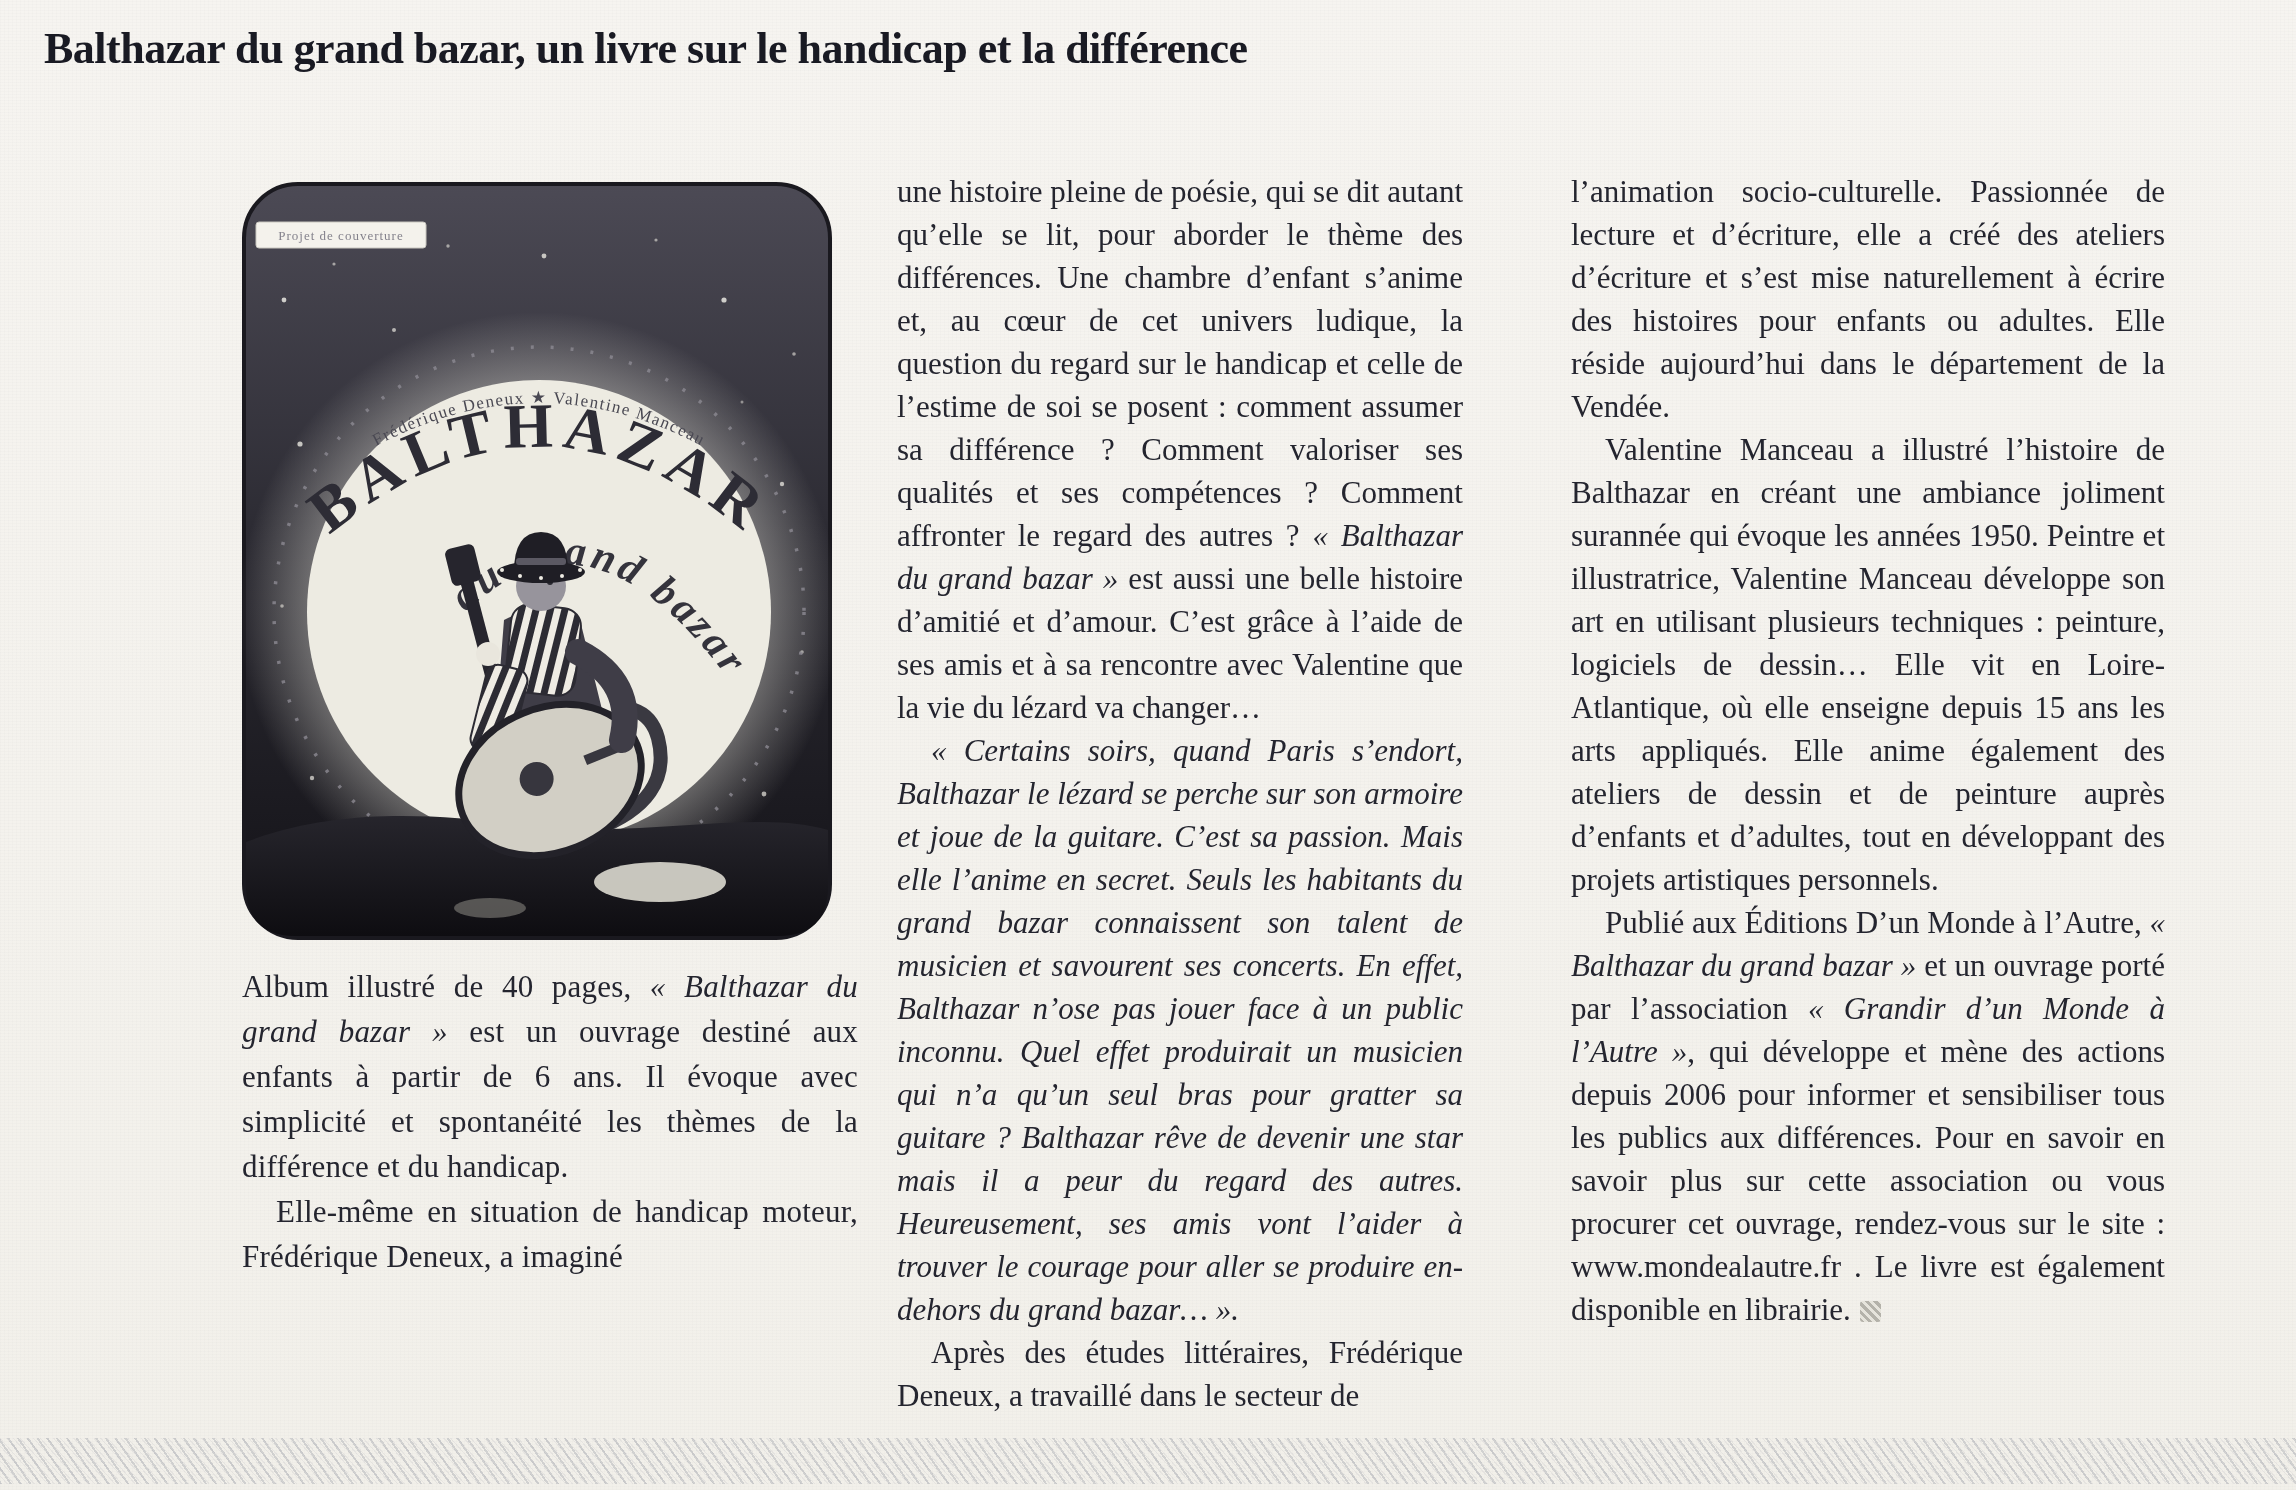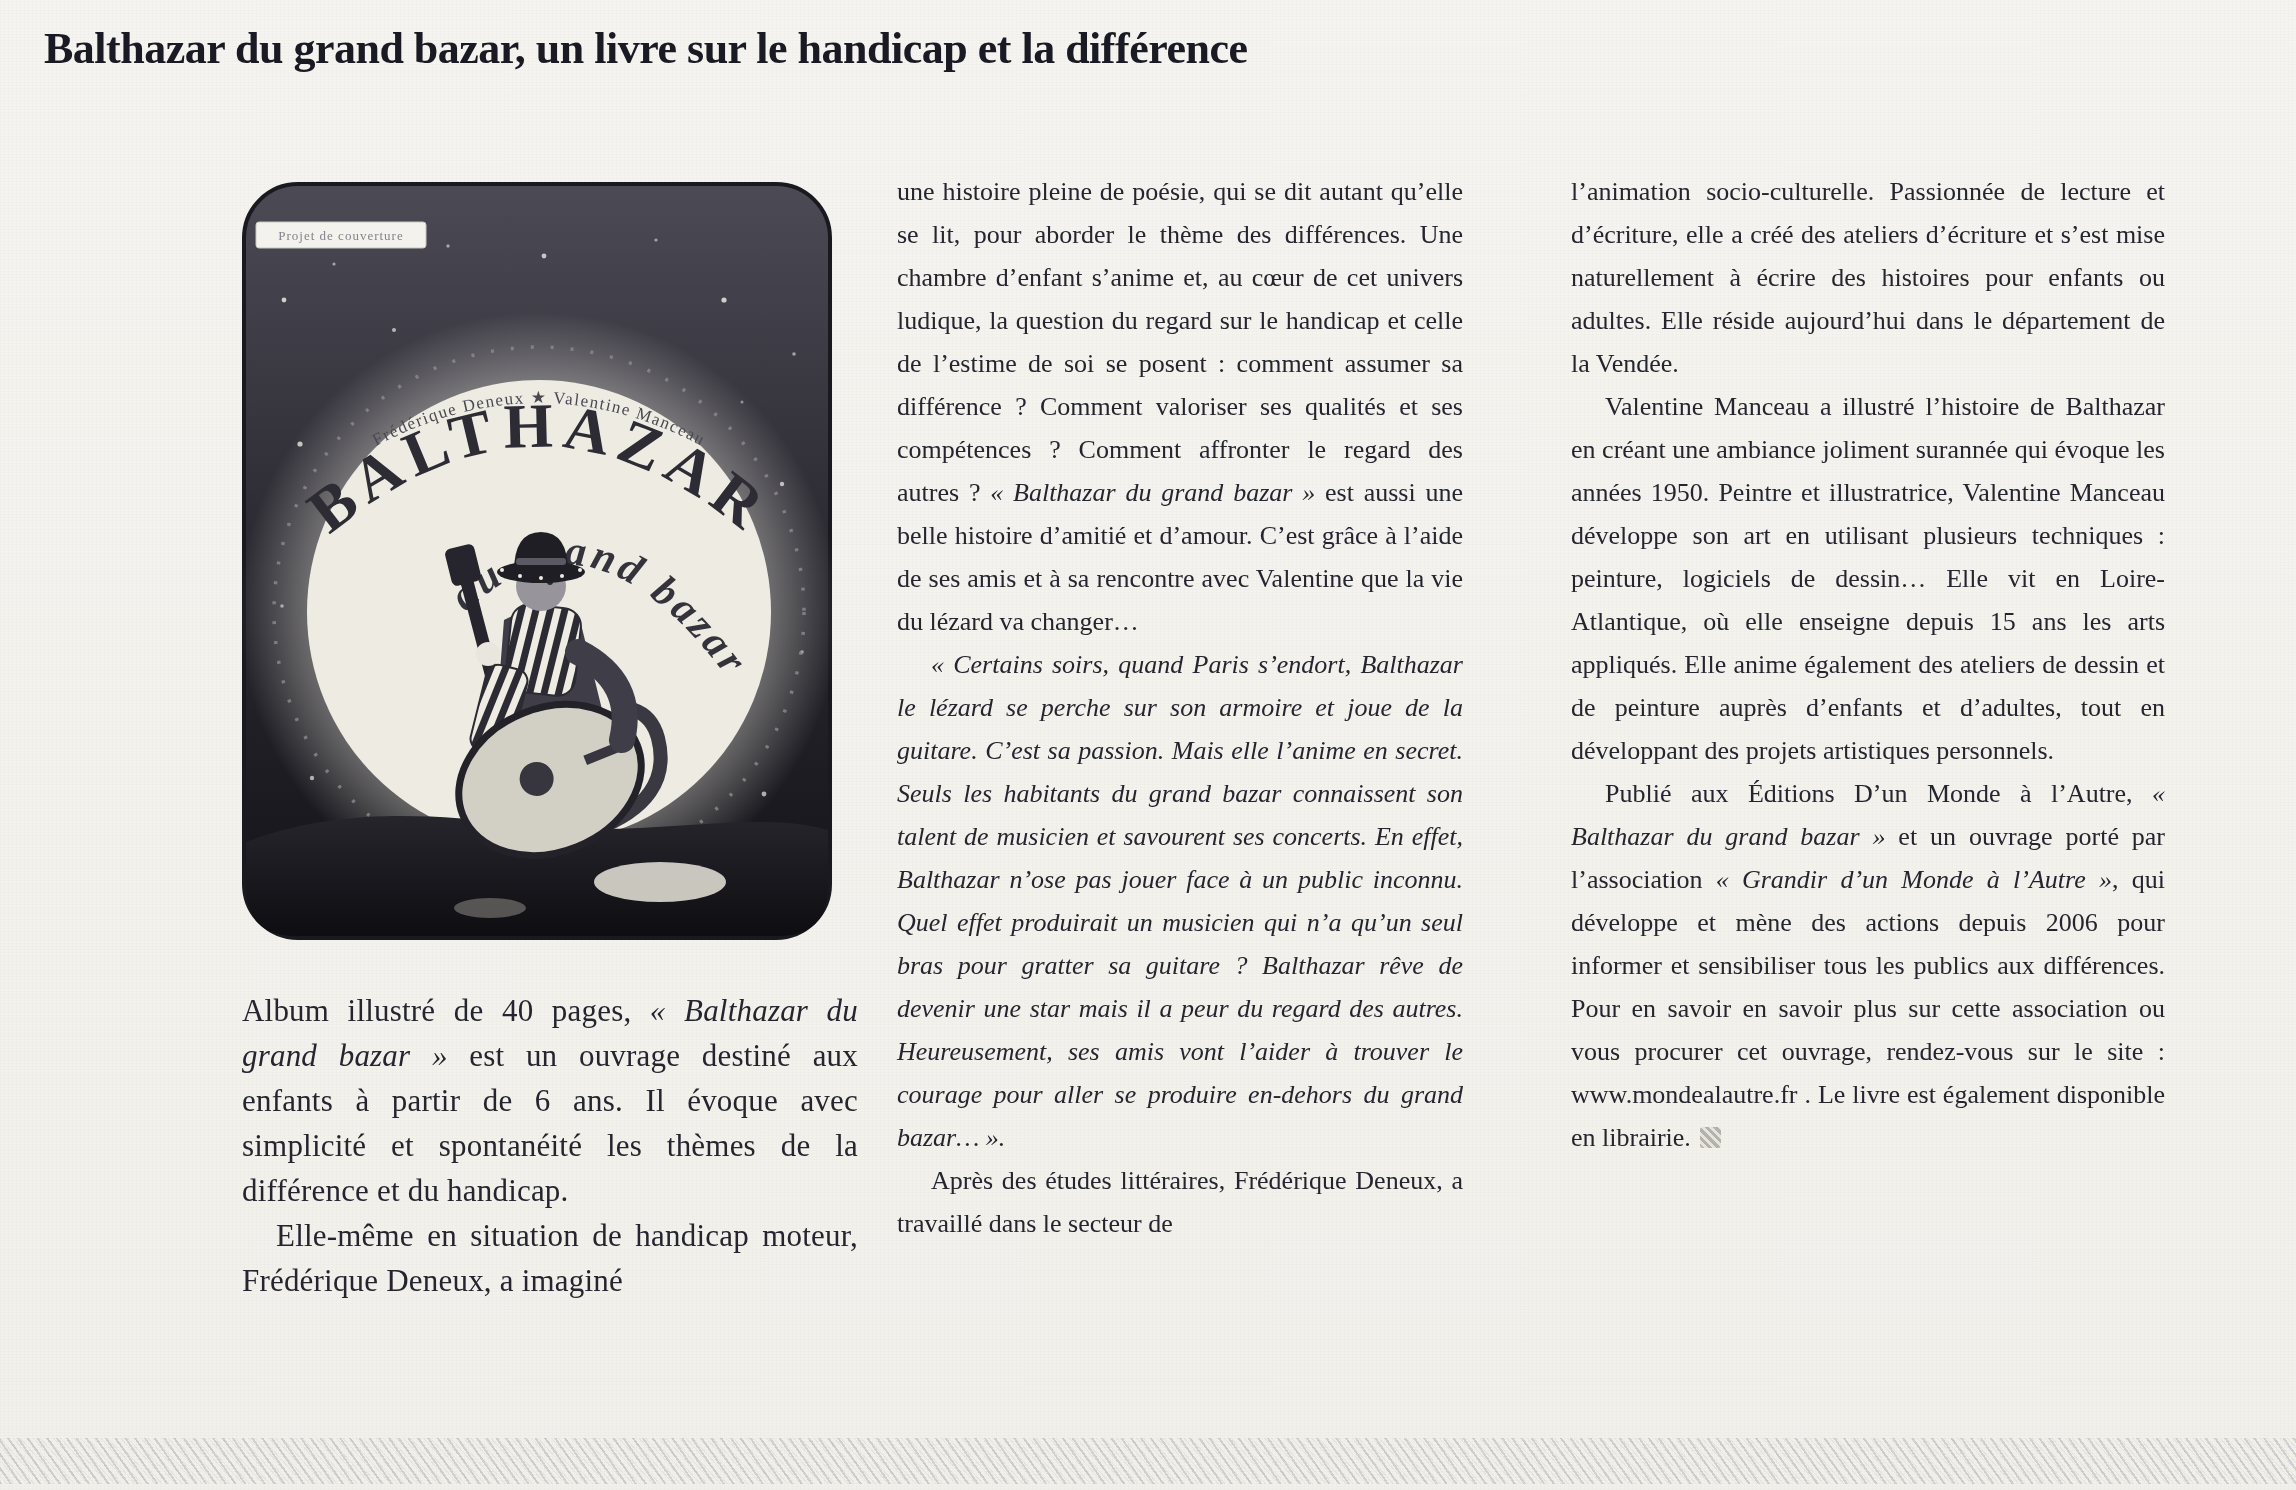--- a/index.html
+++ b/index.html
@@ -25,30 +25,30 @@
     left: 44px; top: 24px;
     margin: 0;
     width: 2140px;
     font-size: 44px;
     line-height: 1.15;
     font-weight: 700;
     letter-spacing: -0.5px;
     color: #191a23;
     white-space: nowrap;
   }
-  .col { position: absolute; font-size: 26px; line-height: 43px; text-align: justify; }
+  .col { position: absolute; font-size: 31px; line-height: 43px; text-align: justify; }
   .col p, .caption p { margin: 0; }
   .indent { text-indent: 34px; }
   .it { font-style: italic; }
 
   .col1 { position: absolute; left: 242px; top: 182px; width: 616px; }
   .cover-wrap { width: 590px; height: 758px; }
   .cover-wrap svg { display: block; }
   .caption {
-    margin-top: 48px;
+    margin-top: 24px;
     font-size: 31px;
     line-height: 45px;
     letter-spacing: 0.2px;
     text-align: justify;
     font-family: Liberation Serif, serif;
   }
   .col2 { left: 897px; top: 170px; width: 566px; }
   .col3 { left: 1552px; top: 170px; width: 594px; margin-left: 19px; }
 
   .endmark {

